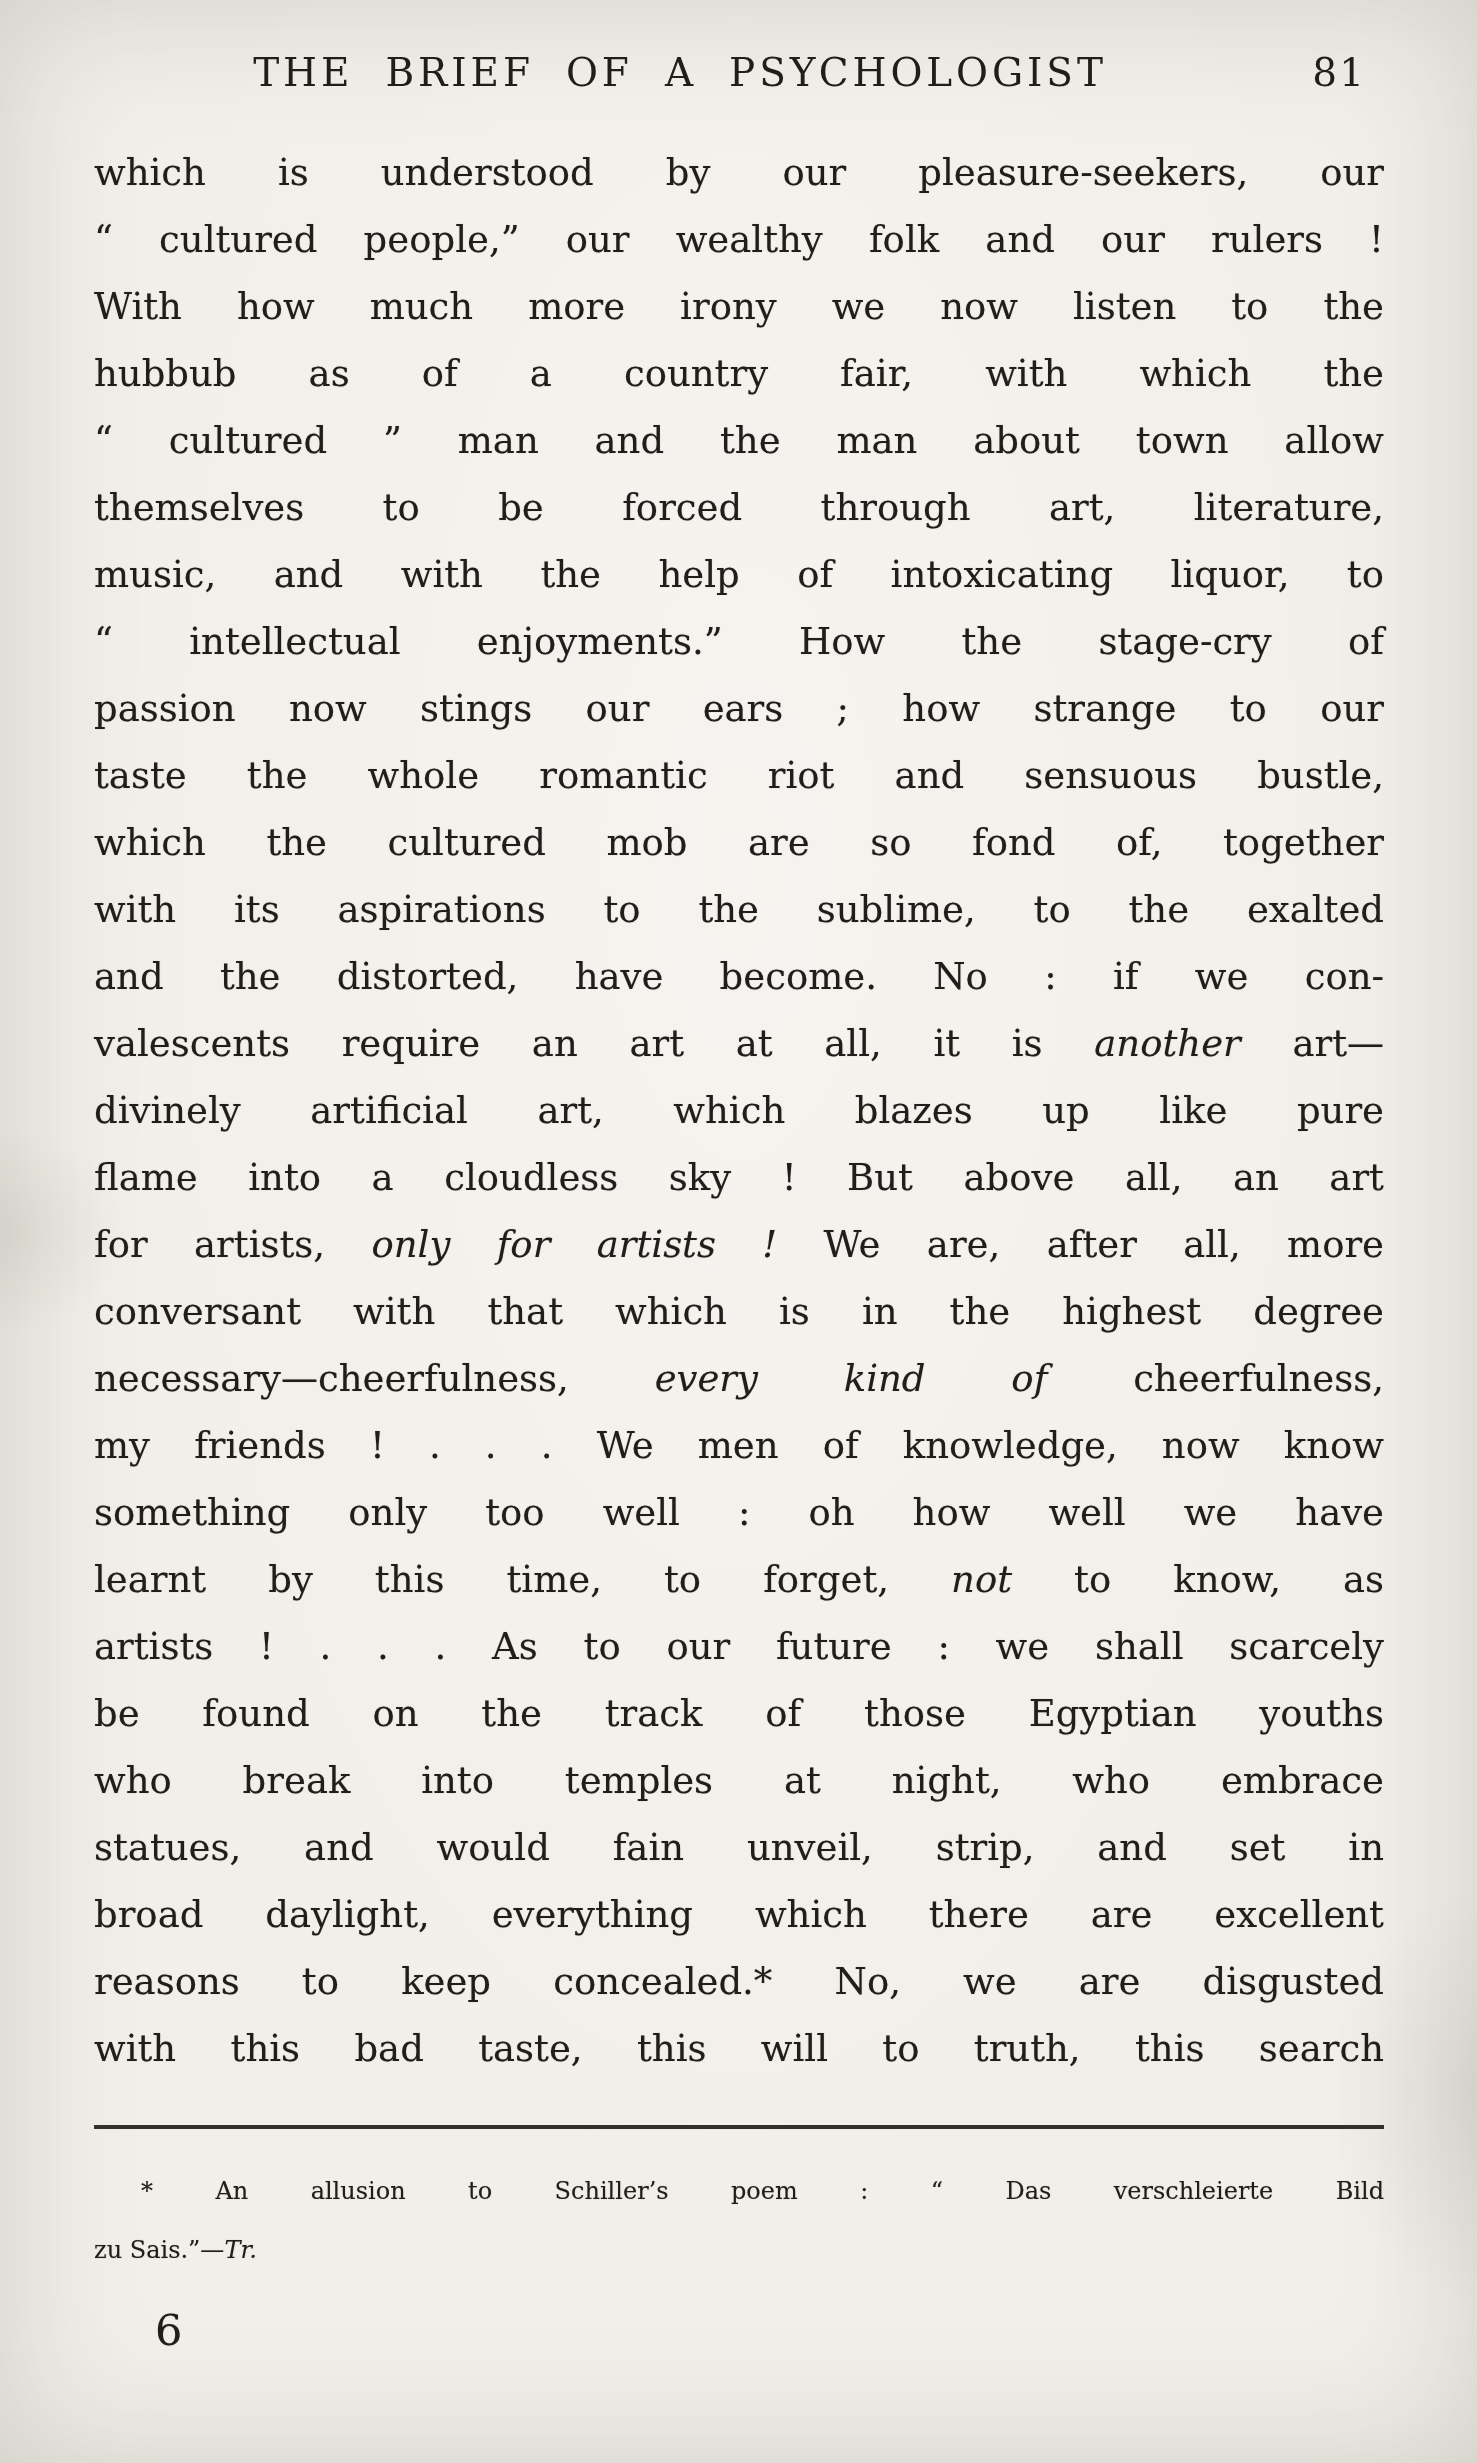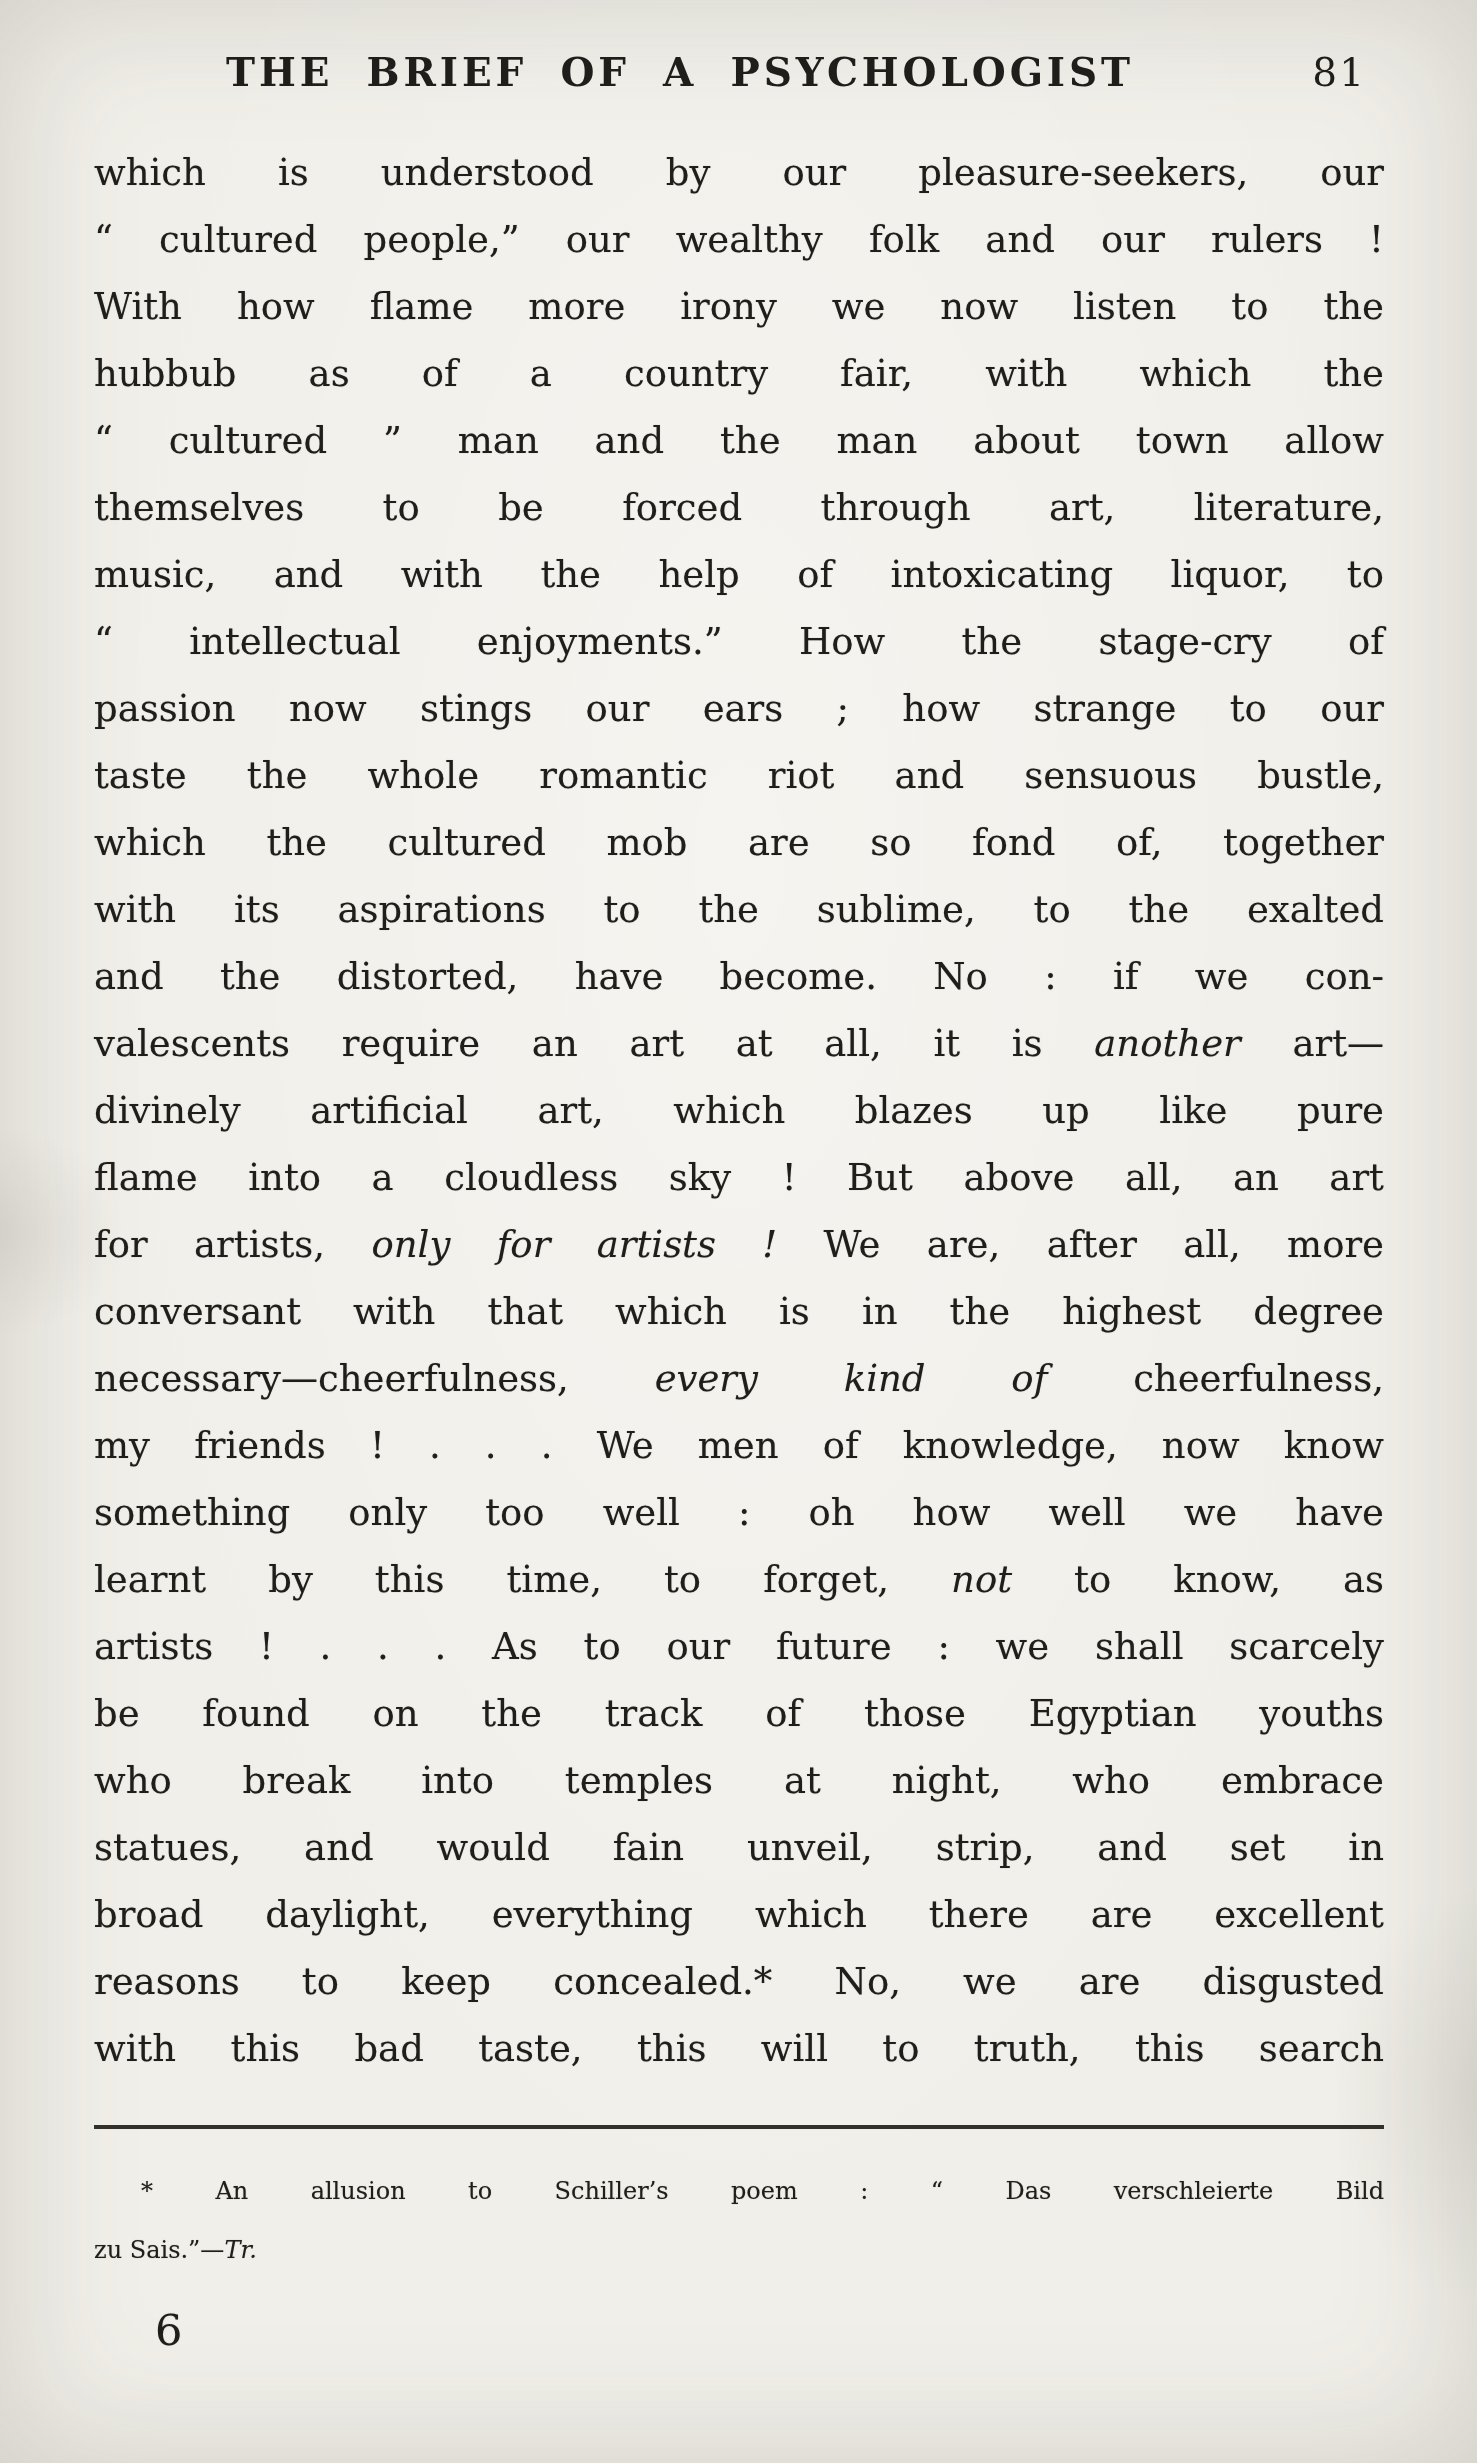--- a/index.html
+++ b/index.html
@@ -32,21 +32,20 @@
     position: relative;
     height: 55px;
     font-size: 39px;
     line-height: 51px;
   }
   .header .title {
     text-align: center;
     letter-spacing: 3.9px;
     word-spacing: 15.8px;
     padding-right: 118px; 
-    font-weight: bold;
   }
   .header .pagenum {
     position: absolute;
     top: 0;
     right: 18px;
     letter-spacing: 2px;
   }
   .body-text {
     margin-top: 37px;
     font-size: 37px;
@@ -93,21 +92,21 @@
   <div class="column">
 
     <div class="header">
       <div class="title">THE BRIEF OF A PSYCHOLOGIST</div>
       <div class="pagenum">81</div>
     </div>
 
     <div class="body-text">
         <div class="line"><span>which is understood by our pleasure-seekers, our</span></div>
         <div class="line"><span>“ cultured people,” our wealthy folk and our rulers !</span></div>
-        <div class="line"><span>With how flame more irony we now listen to the</span></div>
+        <div class="line"><span>With how much more irony we now listen to the</span></div>
         <div class="line"><span>hubbub as of a country fair, with which the</span></div>
         <div class="line"><span>“ cultured ” man and the man about town allow</span></div>
         <div class="line"><span>themselves to be forced through art, literature,</span></div>
         <div class="line"><span>music, and with the help of intoxicating liquor, to</span></div>
         <div class="line"><span>“ intellectual enjoyments.” How the stage-cry of</span></div>
         <div class="line"><span>passion now stings our ears ; how strange to our</span></div>
         <div class="line"><span>taste the whole romantic riot and sensuous bustle,</span></div>
         <div class="line"><span>which the cultured mob are so fond of, together</span></div>
         <div class="line"><span>with its aspirations to the sublime, to the exalted</span></div>
         <div class="line"><span>and the distorted, have become. No : if we con-</span></div>

